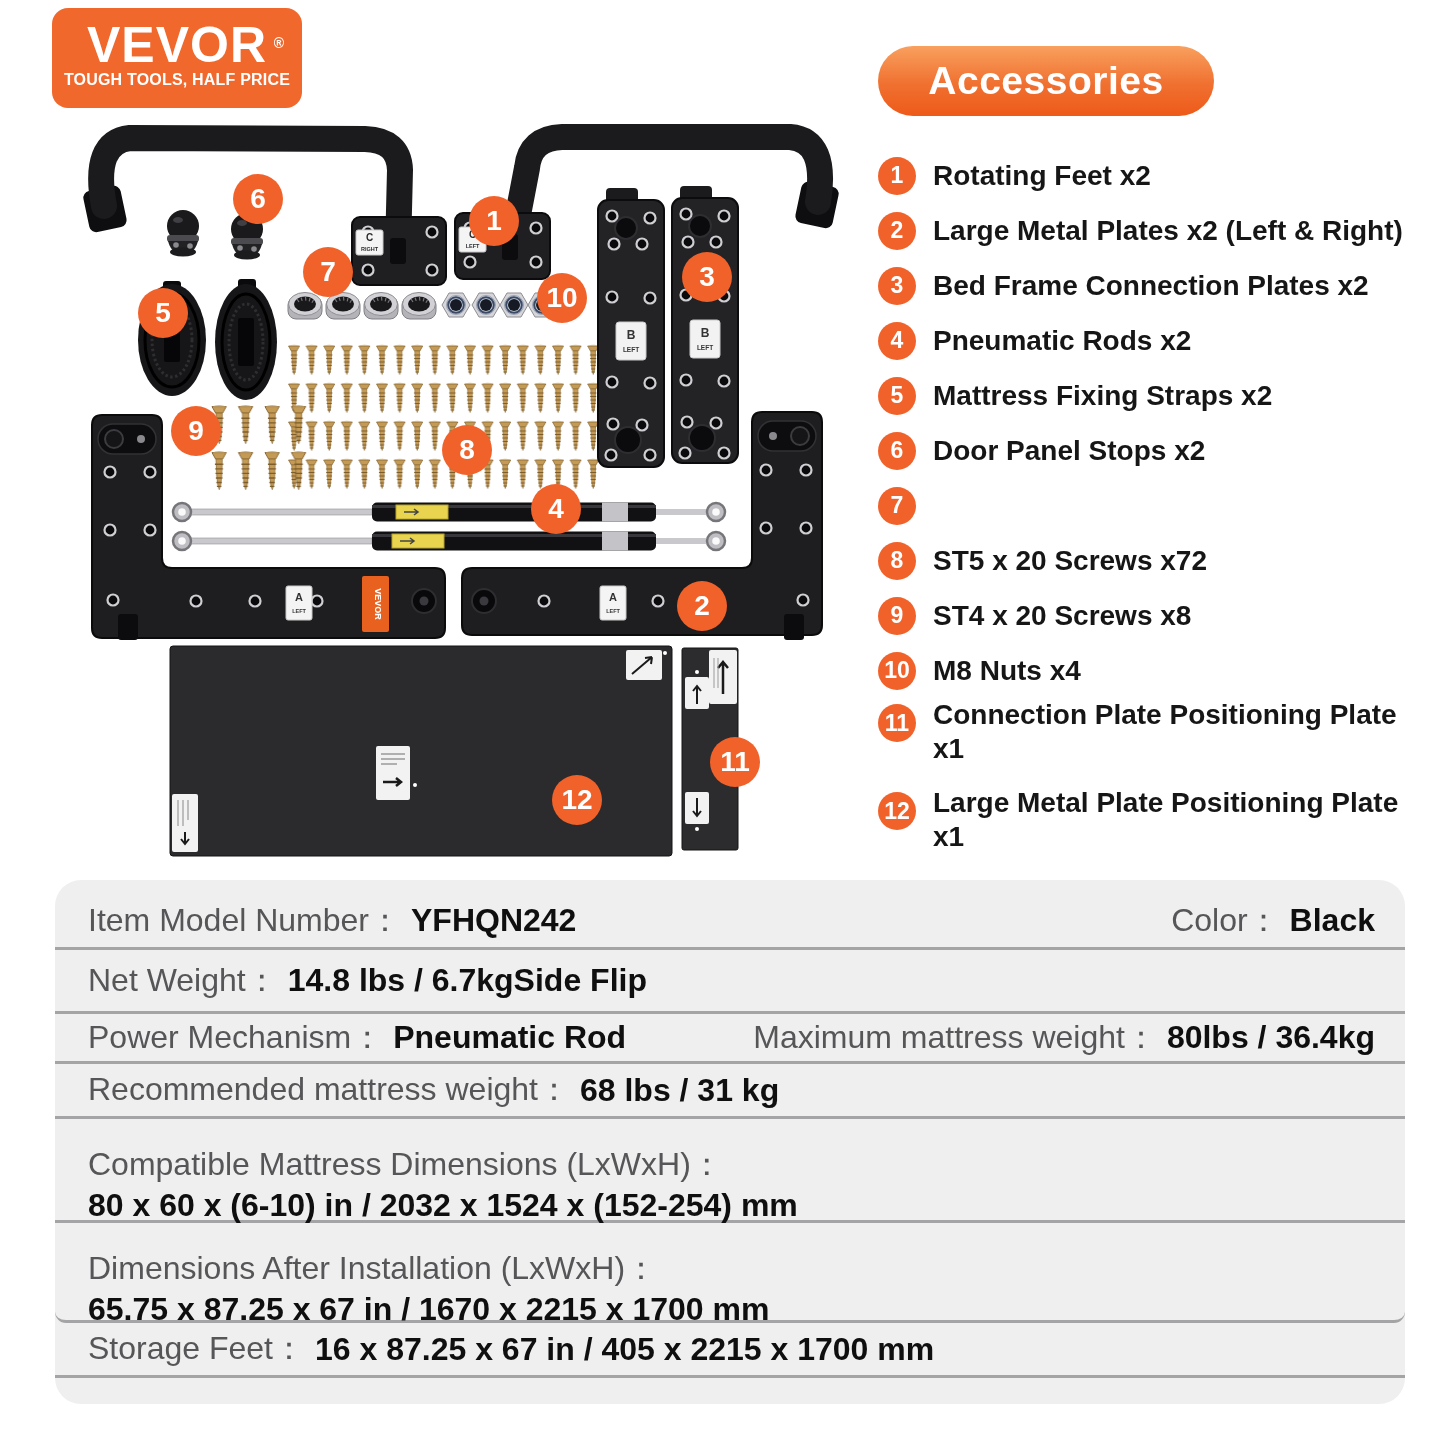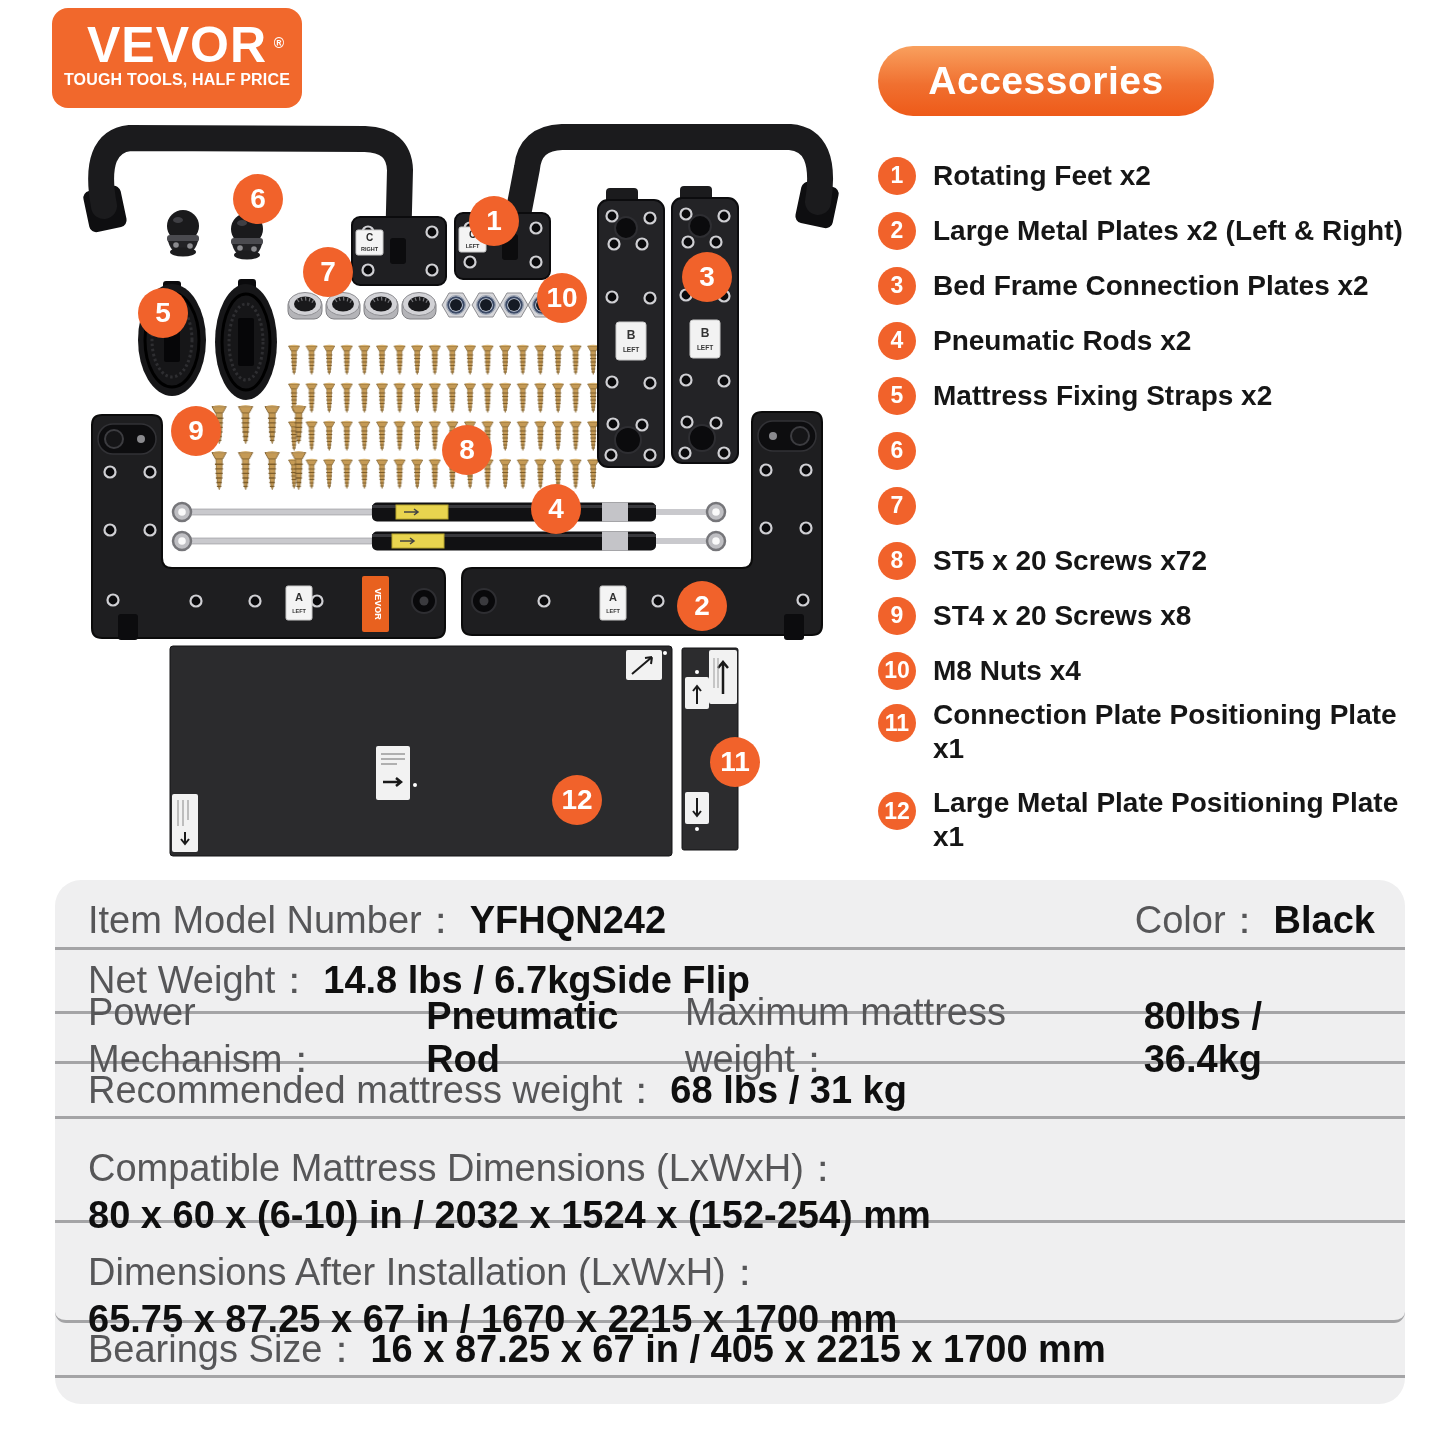--- a/index.html
+++ b/index.html
@@ -44,21 +44,21 @@
   }
   
   .spec-table{
     position:absolute;left:55px;top:880px;width:1350px;
     background:#efeff0;border-radius:26px;overflow:hidden;
     box-sizing:border-box;padding-bottom:26px;
   }
   .spec-row{
     display:flex;align-items:center;box-sizing:border-box;
     padding:0 30px 0 33px;border-bottom:3px solid #a4a4a6;
-    font-size:38px;
+    font-size:32px;
   }
   .spec-row .lbl{color:#565658;margin-right:10px;}
   .spec-row .val{color:#0f0f0f;font-weight:bold;}
   .spec-row .lbl.right{margin-left:auto;}
   .h0{height:70px;padding-top:14px;}
   .h1{height:64px;}.h2{height:50px;}.h3{height:55px;}
   .h4{height:104px;}.h5{height:100px;border-radius:11px;}.h6{height:55px;}
   .spec-row.twoLine{flex-direction:column;align-items:flex-start;justify-content:space-evenly;padding-top:24px;padding-bottom:6px;}
   
   .collage{position:absolute;left:0;top:0;z-index:1;}
@@ -356,20 +356,21 @@
     <li class="nowrap">
         <span class="num">4</span>
         <span class="albl">Pneumatic Rods x2</span>
       </li>
     <li class="nowrap">
         <span class="num">5</span>
         <span class="albl">Mattress Fixing Straps x2</span>
       </li>
     <li class="nowrap">
         <span class="num">6</span>
+        <span class="albl">Door Panel Stops x2</span>
       </li>
     <li class="nowrap">
         <span class="num">7</span>
       </li>
     <li class="nowrap">
         <span class="num">8</span>
         <span class="albl">ST5 x 20 Screws x72</span>
       </li>
     <li class="nowrap">
         <span class="num">9</span>
@@ -414,16 +415,16 @@
   </div>
   <div class="spec-row twoLine h4">
     <div class="lbl">Compatible Mattress Dimensions (LxWxH)：</div>
     <div class="val">80 x 60 x (6-10) in / 2032 x 1524 x (152-254) mm</div>
   </div>
   <div class="spec-row twoLine h5">
     <div class="lbl">Dimensions After Installation (LxWxH)：</div>
     <div class="val">65.75 x 87.25 x 67 in / 1670 x 2215 x 1700 mm</div>
   </div>
   <div class="spec-row h6">
-    <span class="lbl">Bearings Size：</span>
+    <span class="lbl">Storage Feet：</span>
     <span class="val">16 x 87.25 x 67 in / 405 x 2215 x 1700 mm</span>
   </div>
 </div>
 
 </body></html>

